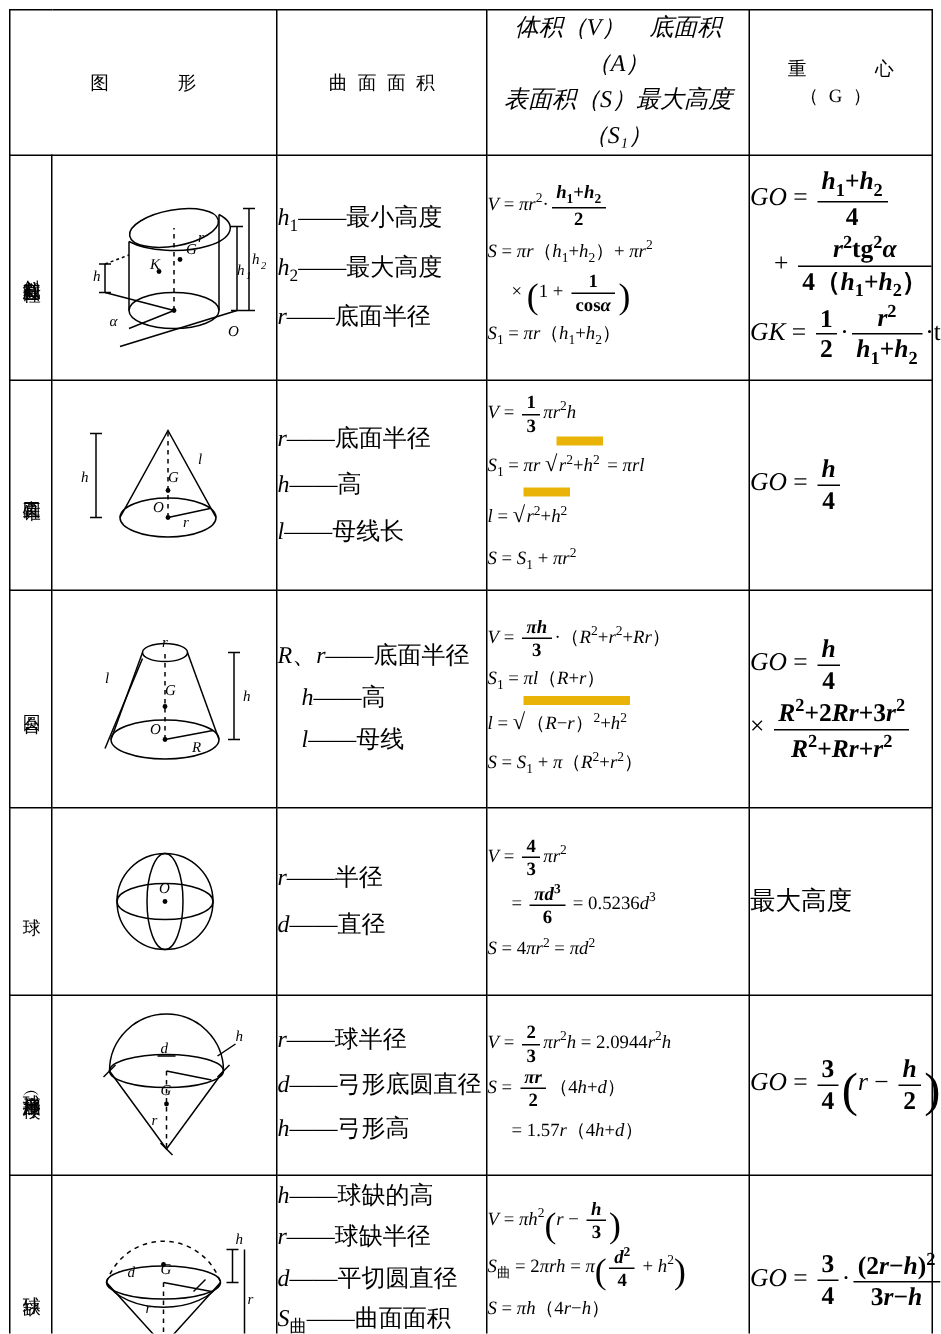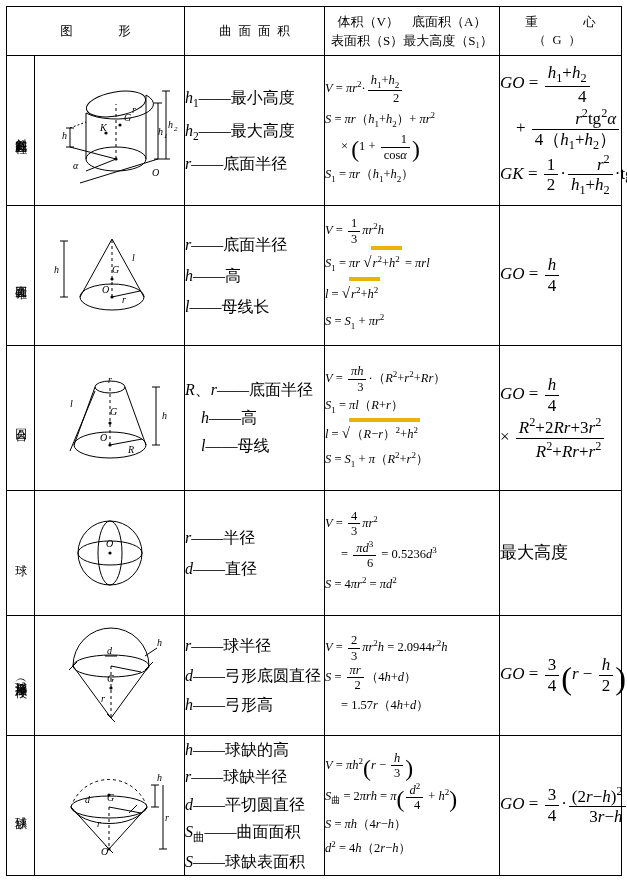--- a/index.html
+++ b/index.html
@@ -34,21 +34,21 @@
   .col-cg{width:122px;}
 
   thead th{
     font-weight:normal;
     font-size:12.5px;
     text-align:center;
     height:48px;
     line-height:1.45;
   }
   .hdr-sp{letter-spacing:0.55em;padding-left:0.55em;}
-  .hdr2{font-size:13px;line-height:1.5;}
+  .hdr2{font-size:16px;line-height:1.5;font-style:italic;}
 
   .rowname{
     text-align:center;
     font-size:12px;
     line-height:1.12;
     letter-spacing:0;
     padding:0 2px;
   }
   .rowname span{display:block;}
   .sym{
@@ -64,29 +64,30 @@
   }
   .cg{
     font-size:17px;
     line-height:1.9;
     padding:6px 4px 6px 10px;
   }
   i.v{font-style:italic;font-family:"Liberation Serif",serif;}
   .frac{
     display:inline-block;
     vertical-align:middle;
-    text-align:right;
+    text-align:center;
     margin:0 2px;
     line-height:1.15;
+    font-weight:bold;
   }
   .frac .num{display:block;border-bottom:1px solid #000;padding:0 3px;}
   .frac .den{display:block;padding:0 3px;}
   .sqrt{
     display:inline-block;
-    border-top:4px solid #eab308;
+    border-top:6px solid #eab308;
     padding:0 2px 0 2px;
     margin-left:-1px;
   }
   sub{font-size:0.72em;}
   sup{font-size:0.72em;}
   .fig{
     text-align:center;
     height:100%;
     display:flex;
     align-items:center;

